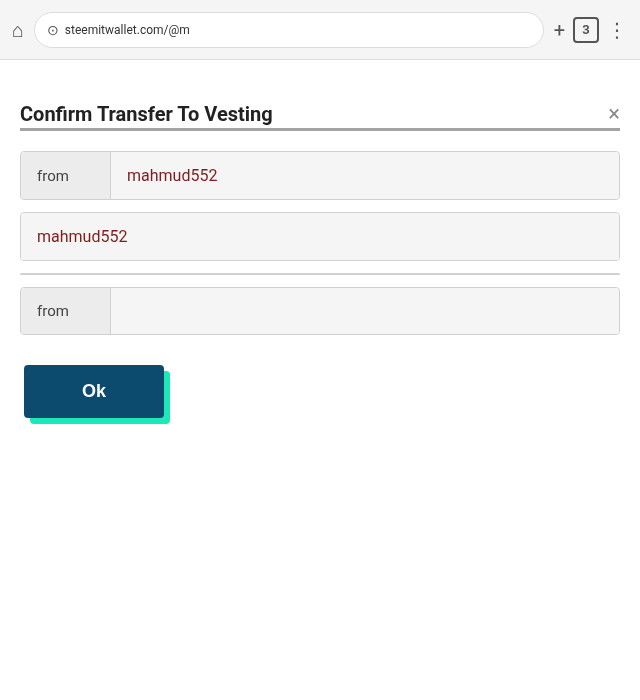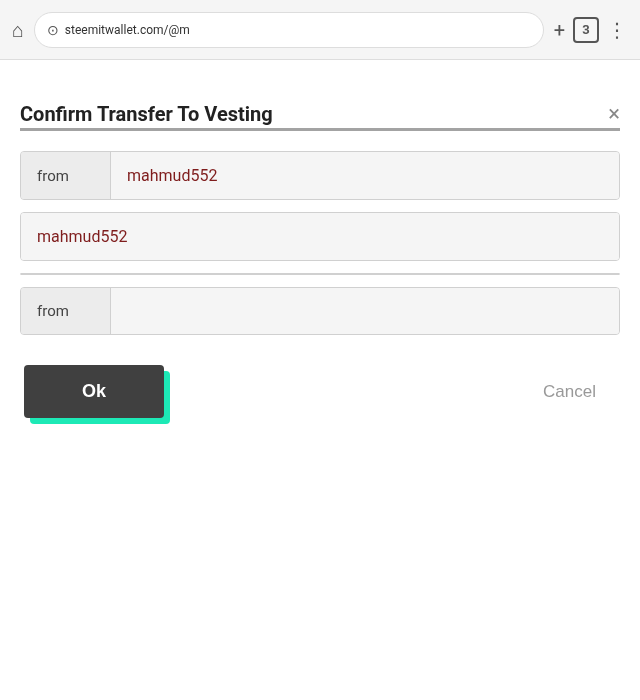--- a/index.html
+++ b/index.html
@@ -177,21 +177,21 @@
       bottom: -6px;
       right: -6px;
       width: 100%;
       height: 100%;
       background: #1de9b6;
       border-radius: 4px;
     }
 
     .btn-ok {
       position: relative;
-      background: #404040;
+      background: #0c4a6e;
       color: white;
       border: none;
       border-radius: 4px;
       padding: 16px 36px;
       font-size: 18px;
       font-weight: bold;
       cursor: pointer;
       min-width: 140px;
       text-align: center;
       z-index: 1;
@@ -245,17 +245,16 @@
     <div class="form-row">
       <span class="form-label">from</span>
       <span class="form-value empty"></span>
     </div>
 
     <div class="button-row">
       <div class="btn-ok-wrapper">
         <div class="btn-ok-shadow"></div>
         <button class="btn-ok">Ok</button>
       </div>
-      <button class="btn-cancel">Cancel</button>
     </div>
 
   </div>
 </div>
 
 </body></html>

